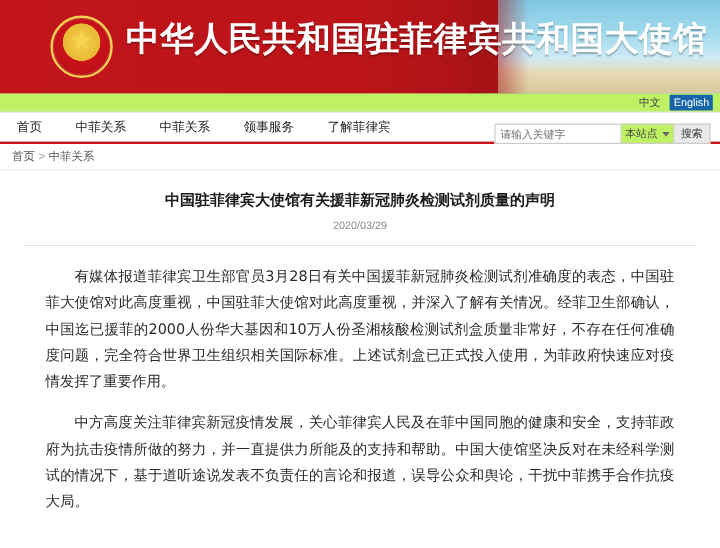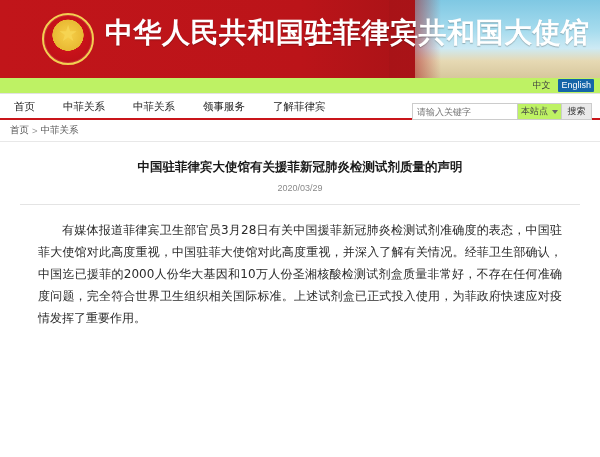--- a/index.html
+++ b/index.html
@@ -294,16 +294,17 @@
     <span class="crumb-sep">&gt;</span>
     <span class="crumb">中菲关系</span>
   </div>
 
   <div class="article">
     <div class="art-title">中国驻菲律宾大使馆有关援菲新冠肺炎检测试剂质量的声明</div>
     <div class="art-date">2020/03/29</div>
     <div class="divider"></div>
     <div class="art-body">
       <p class="para">有媒体报道菲律宾卫生部官员3月28日有关中国援菲新冠肺炎检测试剂准确度的表态，中国驻菲大使馆对此高度重视，中国驻菲大使馆对此高度重视，并深入了解有关情况。经菲卫生部确认，中国迄已援菲的2000人份华大基因和10万人份圣湘核酸检测试剂盒质量非常好，不存在任何准确度问题，完全符合世界卫生组织相关国际标准。上述试剂盒已正式投入使用，为菲政府快速应对疫情发挥了重要作用。</p>
+      <p class="para">中方高度关注菲律宾新冠疫情发展，关心菲律宾人民及在菲中国同胞的健康和安全，支持菲政府为抗击疫情所做的努力，并一直提供力所能及的支持和帮助。中国大使馆坚决反对在未经科学测试的情况下，基于道听途说发表不负责任的言论和报道，误导公众和舆论，干扰中菲携手合作抗疫大局。</p>
     </div>
   </div>
 
 </div>
 
 </body></html>

